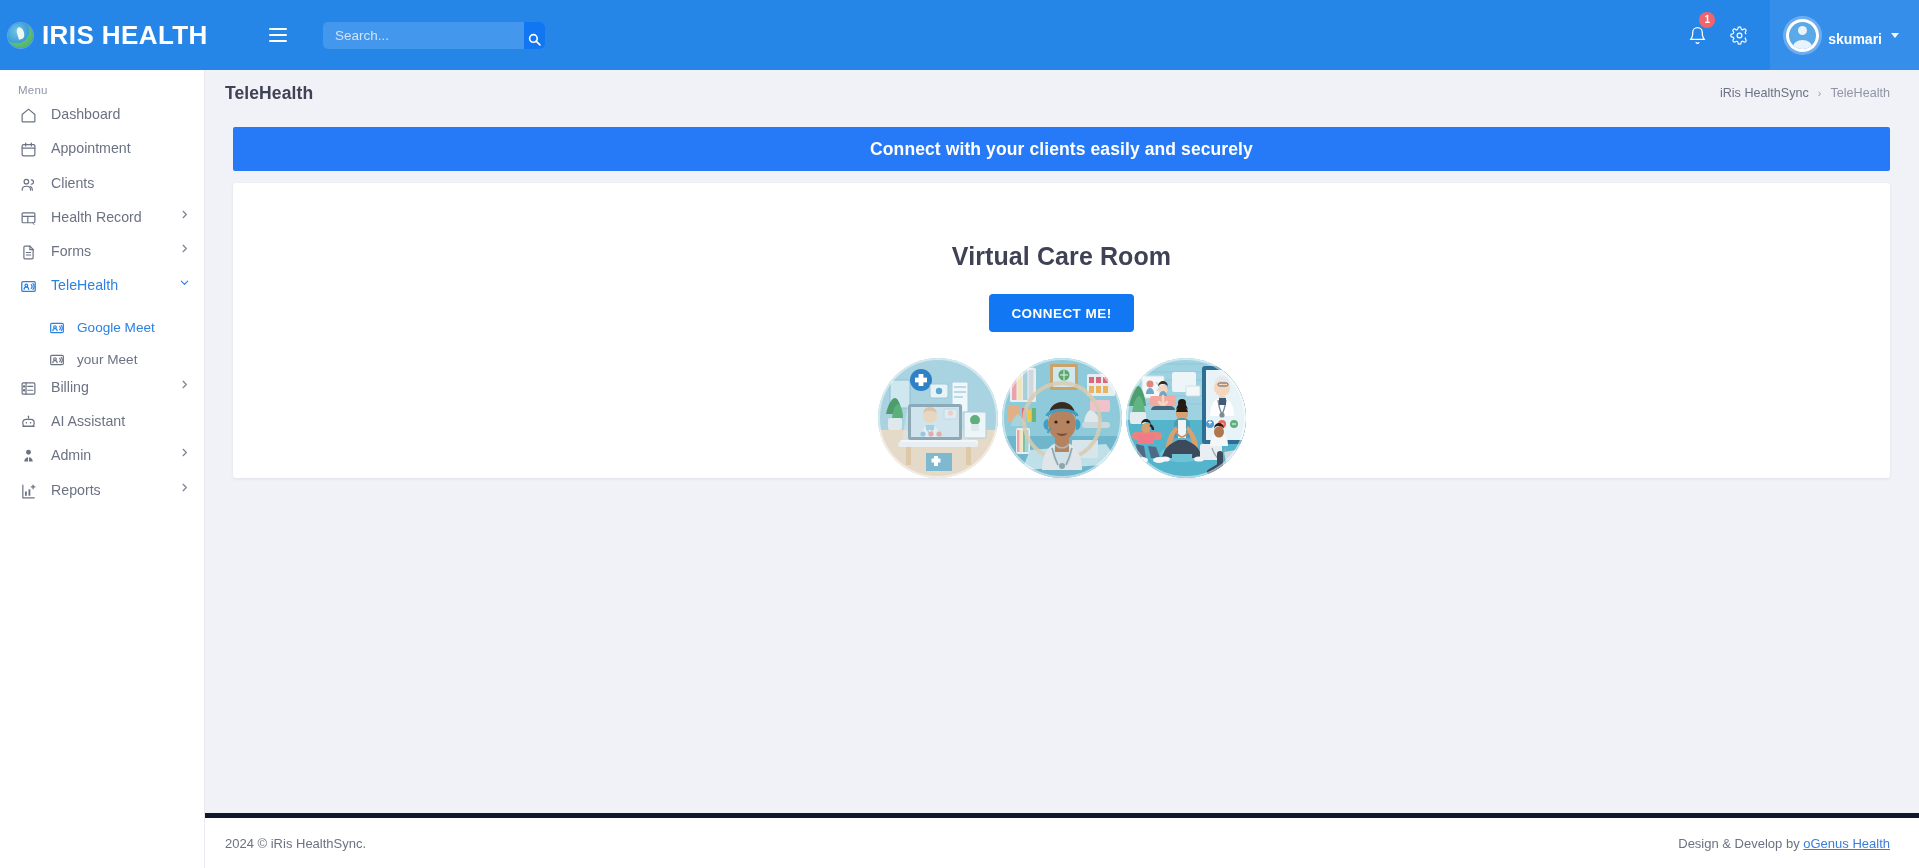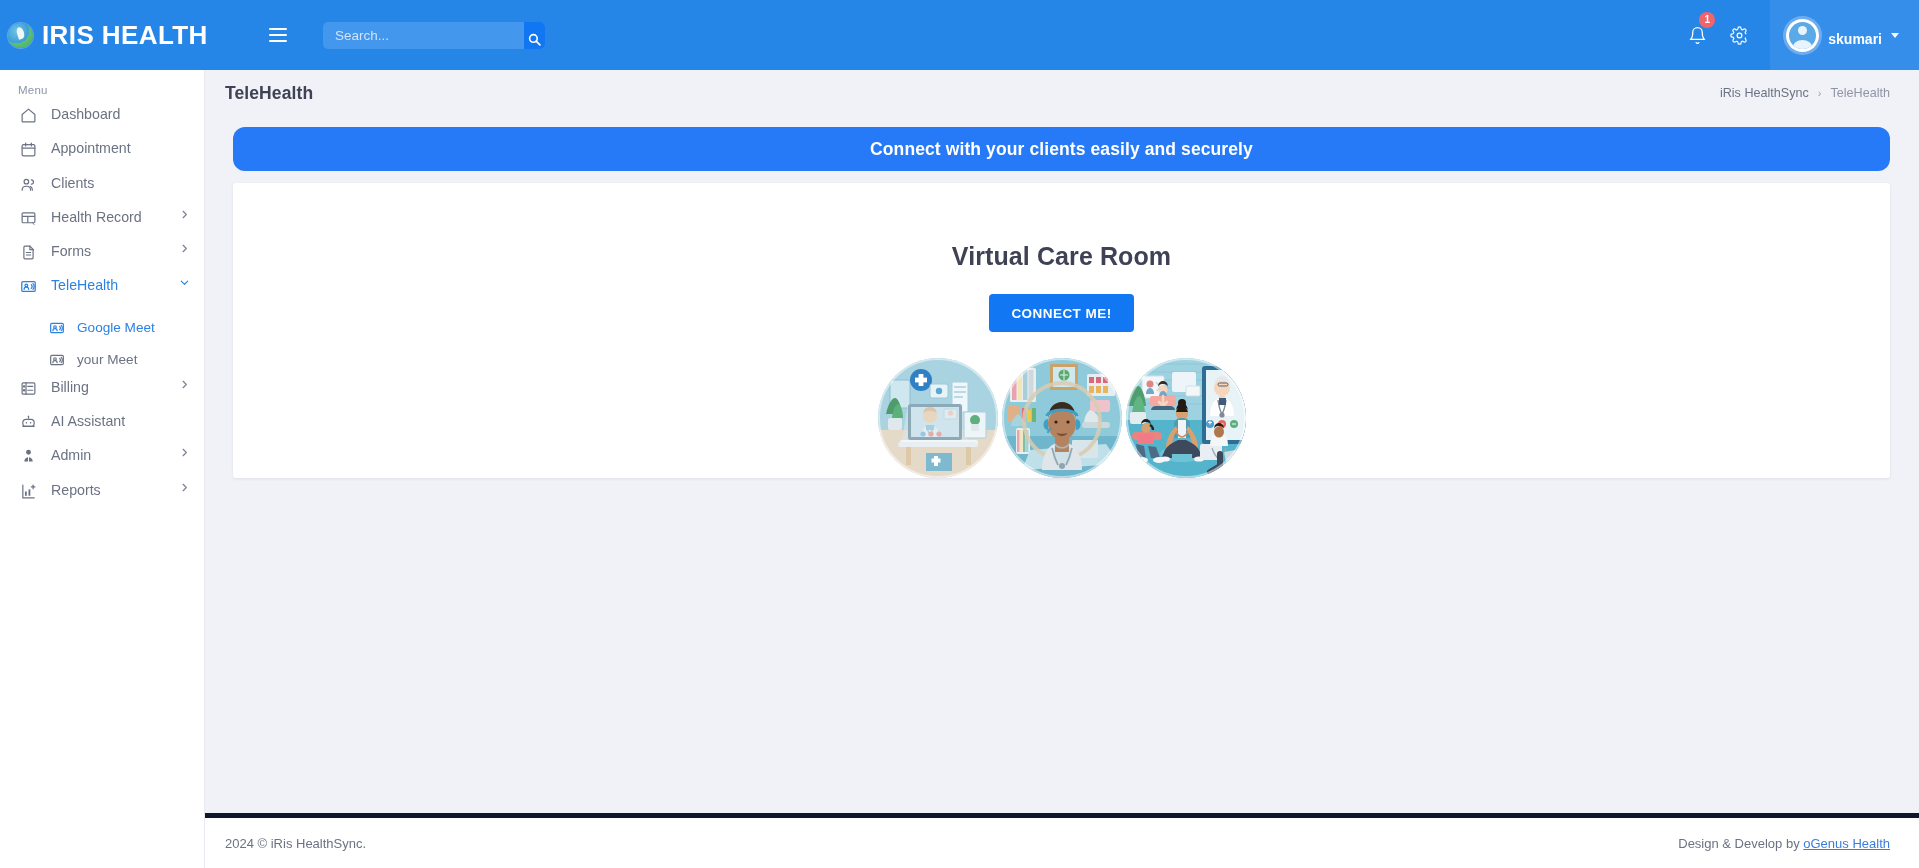--- a/index.html
+++ b/index.html
@@ -166,21 +166,21 @@
   }
   .page-title { font-size: 17.5px; color: #3f4254; font-weight: 600; letter-spacing: .1px; }
   .breadcrumb { margin-left: auto; display: flex; align-items: center; gap: 9px; font-size: 12.6px; }
   .breadcrumb a { color: #6b7283; text-decoration: none; cursor: pointer; }
   .breadcrumb .sep { color: #9aa0b0; font-size: 11px; }
   .breadcrumb .cur { color: #8f95a5; }
 
   .banner {
     margin: 17px 29px 0 28px;
     height: 44px; background: #2679f7;
-    border-radius: 12px;
+    border-radius: 2px;
     display: flex; align-items: center; justify-content: center;
     color: #fff; font-size: 17.5px; font-weight: 600;
     letter-spacing: .1px;
   }
   .card {
     margin: 12px 29px 0 28px;
     height: 295px; background: #fff;
     border-radius: 3px;
     box-shadow: 0 1px 3px rgba(50,60,90,.09);
     display: flex; flex-direction: column; align-items: center;

